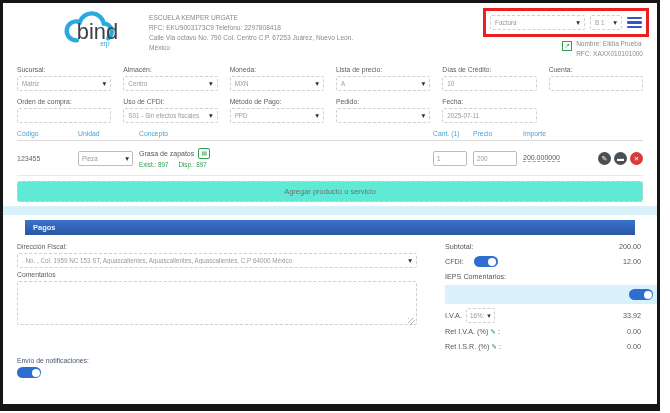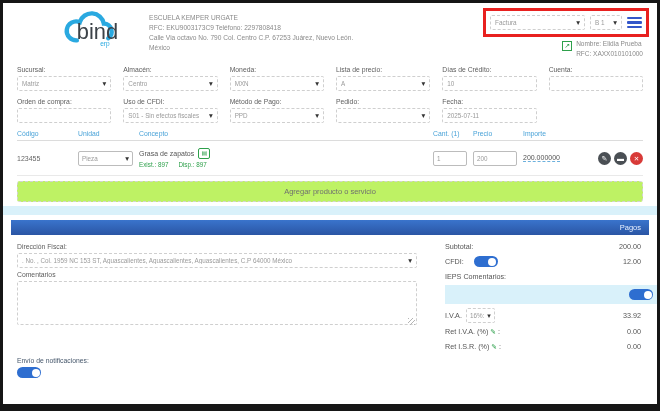--- a/index.html
+++ b/index.html
@@ -46,26 +46,26 @@
   .concepto-line{display:flex;align-items:center;gap:4px;font-size:7px;color:#555;}
   .stock-icon{width:10px;height:9px;border:1px solid #2ea04b;border-radius:2px;color:#2ea04b;font-size:6px;
     line-height:8px;text-align:center;flex:none;}
   .stockline{display:flex;gap:10px;font-size:6.3px;color:#2ea04b;margin-top:2px;}
   .importe{font-size:7px;color:#555;border-bottom:1px dashed #6db1dd;width:fit-content;}
   .rowactions{display:flex;gap:3px;justify-content:flex-end;}
   .cbtn{width:13px;height:13px;border-radius:50%;background:#4a4f54;color:#fff;font-size:7px;line-height:13px;
     text-align:center;border:none;padding:0;cursor:pointer;}
   .cbtn.red{background:#d83a38;font-size:6.5px;}
 
-  .add-btn{margin:5px 14px 4px;border:1px dashed #d2d2d2;border-radius:3px;background:#bef264;color:#6f6f6f;
+  .add-btn{margin:5px 14px 4px;border:1px dashed #d2d2d2;border-radius:3px;background:#5eead4;color:#6f6f6f;
     font-size:7.5px;height:21px;flex:none;cursor:pointer;}
 
   .band{height:9px;background:#d9f1fa;flex:none;}
-  .pagos-bar{margin:5px 8px 0;background:linear-gradient(180deg,#3a74cc,#2a55a4);color:#e8f1ff;
-    font-size:7.5px;font-weight:normal;padding:3px 8px;flex:none;text-align:right;}
+  .pagos-bar{margin:5px 22px 0;background:linear-gradient(180deg,#3a74cc,#2a55a4);color:#e8f1ff;
+    font-size:7.5px;font-weight:bold;padding:3px 8px;flex:none;}
 
   
   .pagos-body{display:flex;padding:5px 14px 0;gap:28px;flex:none;}
   .pleft{flex:1;min-width:0;}
   .plabel{font-size:6.8px;color:#5d5d5d;margin:3px 0 3px;display:block;}
   .tarea-wrap{position:relative;}
   .tarea{width:100%;height:44px;border:1px dashed #cfcfcf;border-radius:2px;box-sizing:border-box;resize:none;outline:none;}
   .tarea-wrap::after{content:'';position:absolute;right:2px;bottom:4px;width:7px;height:7px;
     background:repeating-linear-gradient(135deg,#b5b5b5 0 1px,transparent 1px 3px);}
   .ptotals{width:198px;flex:none;font-size:7.2px;color:#555;}

